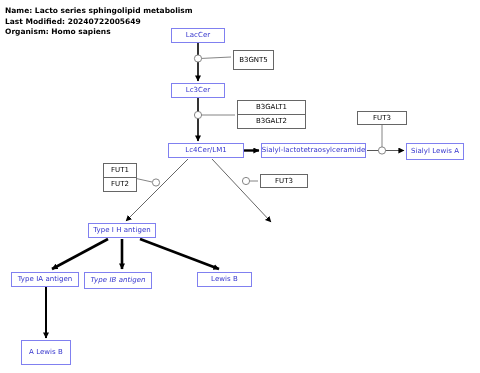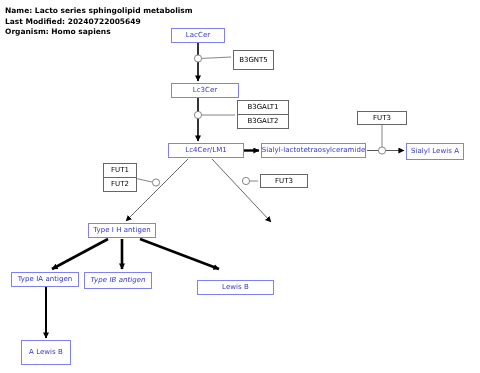--- a/index.html
+++ b/index.html
@@ -152,21 +152,21 @@
 
     <g>
       <line x1="46" y1="287" x2="46" y2="338" stroke="#000000" stroke-width="2.0" marker-end="url(#arrowThick)"></line>
     </g>
   </svg>
 
   <div class="node" style="left:171px; top:28px; width:54px; height:15px;">
     <span>LacCer</span>
   </div>
 
-  <div class="node" style="left:171px; top:83px; width:68px; height:15px;">
+  <div class="node" style="left:171px; top:83px; width:54px; height:15px;">
     <span>Lc3Cer</span>
   </div>
 
   <div class="node" style="left:168px; top:143px; width:76px; height:15px;">
     <span>Lc4Cer/LM1</span>
   </div>
 
   <div class="node" style="left:261px; top:143px; width:105px; height:15px;">
     <span>Sialyl-lactotetraosylceramide</span>
   </div>
@@ -181,33 +181,33 @@
 
 
   <div class="node" style="left:11px; top:272px; width:68px; height:15px;">
     <span>Type IA antigen</span>
   </div>
 
   <div class="node" style="left:84px; top:272px; width:68px; height:17px;font-style:italic;">
     <span>Type IB antigen</span>
   </div>
 
-  <div class="node" style="left:197px; top:280px; width:77px; height:15px;text-align:center;">
+  <div class="node" style="left:197px; top:272px; width:55px; height:15px;text-align:center;">
     <span>Lewis B</span>
   </div>
 
   <div class="node" style="left:21px; top:340px; width:50px; height:25px;">
     <span>A Lewis B</span>
   </div>
 
   <div class="enzyme-group" style="left:233px; top:50px; width:41px; height:20px;">
     <div class="enzyme">B3GNT5</div>
   </div>
 
-  <div class="enzyme-group" style="left:237px; top:100px; width:52px; height:29px;">
+  <div class="enzyme-group" style="left:237px; top:100px; width:69px; height:29px;">
     <div class="enzyme">B3GALT1</div>
     <div class="enzyme">B3GALT2</div>
   </div>
 
   <div class="enzyme-group" style="left:357px; top:111px; width:50px; height:14px;">
     <div class="enzyme">FUT3</div>
   </div>
 
   <div class="enzyme-group" style="left:103px; top:163px; width:34px; height:29px;">
     <div class="enzyme">FUT1</div>

